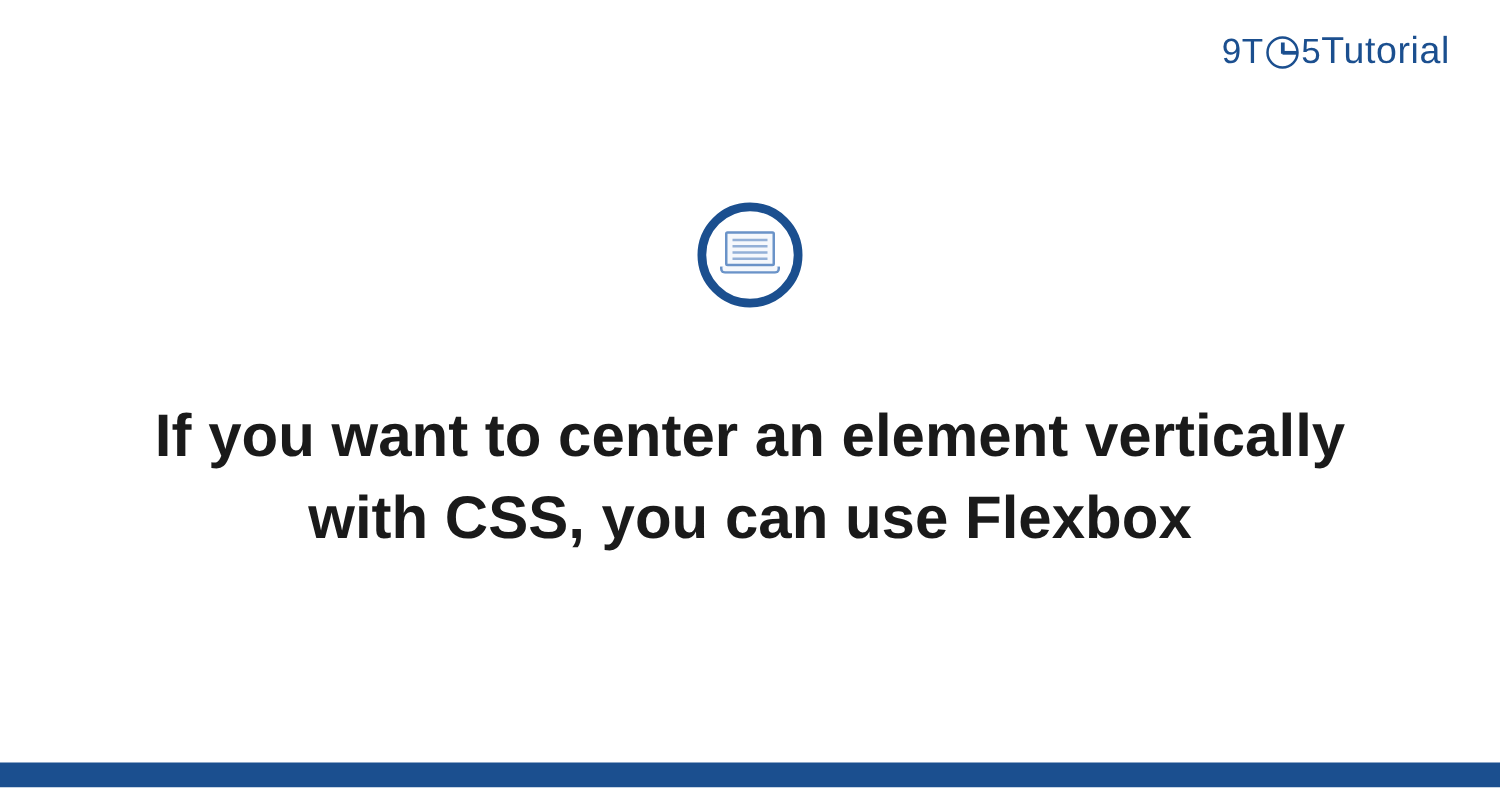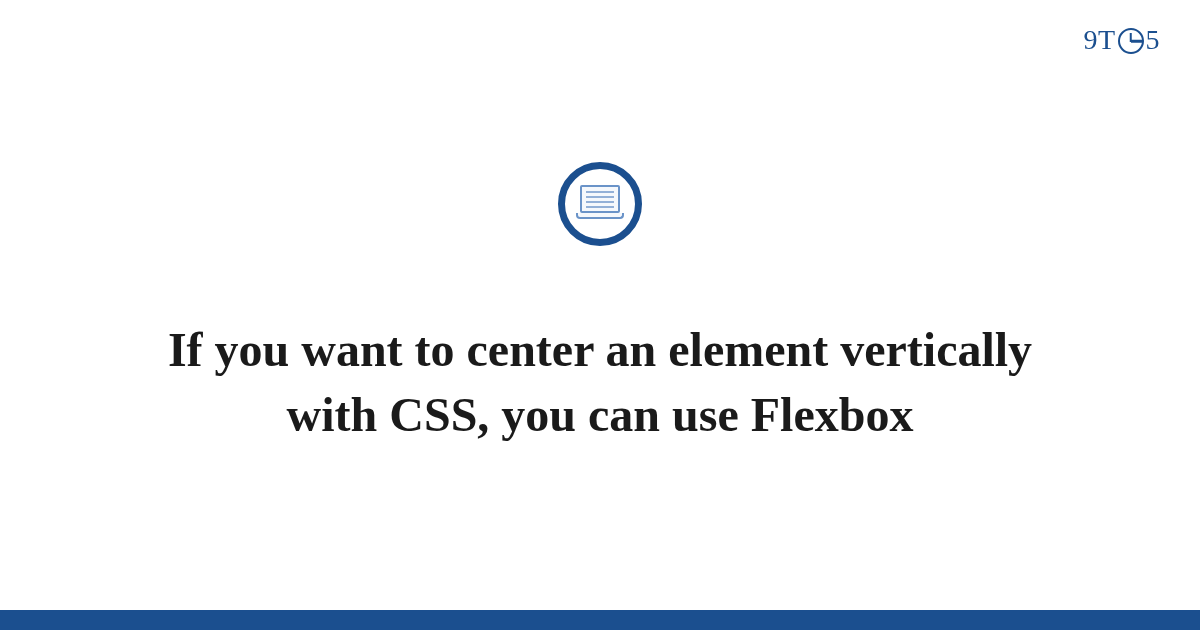--- a/index.html
+++ b/index.html
@@ -1,19 +1,18 @@
 <!DOCTYPE html>
 <html><head>
 <meta charset="utf-8">
 <style>
   * {
     margin: 0;
     padding: 0;
     box-sizing: border-box;
-    font-family: Liberation Serif, serif;
   }
   body {
     width: 1200px;
     height: 630px;
     background: #ffffff;
     font-family: -apple-system, BlinkMacSystemFont, "Segoe UI", Helvetica, Arial, sans-serif;
     position: relative;
     overflow: hidden;
   }
   .brand {
@@ -137,20 +136,21 @@
     background: #1b4f8f;
   }
 </style>
 </head>
 <body>
 
 <div class="brand">
   <span>9T</span>
     <span class="clock"></span>
     <span>5</span>
+    <span class="t-big">Tutorial</span>
 </div>
 
 <div class="content">
   <div class="icon-wrap">
     <div class="laptop">
       <div class="laptop-screen"></div>
       <div class="laptop-base"></div>
     </div>
   </div>
   <h1 class="title">If you want to center an element vertically with CSS, you can use Flexbox</h1>

